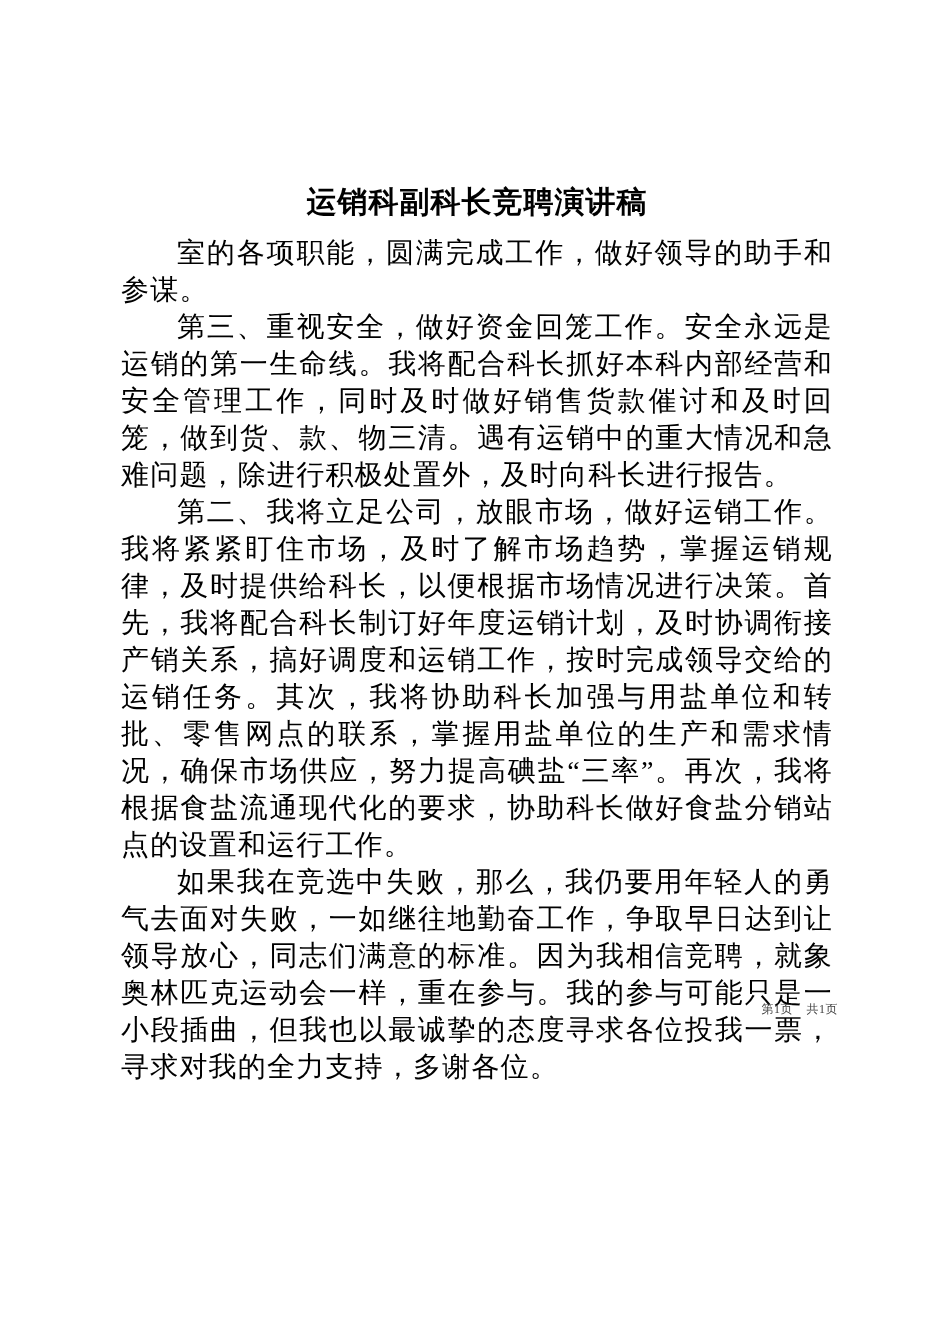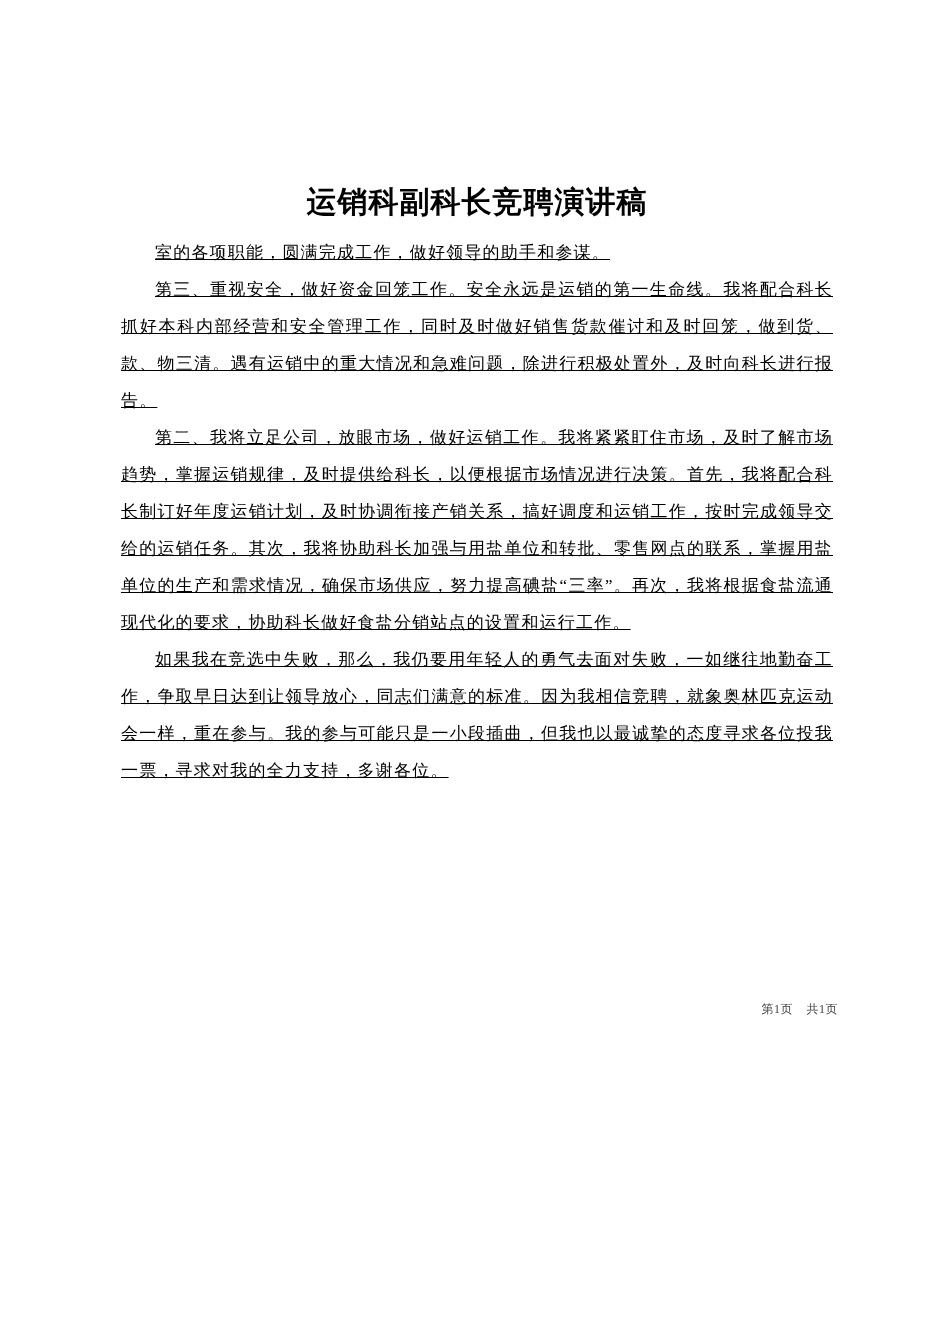--- a/index.html
+++ b/index.html
@@ -24,28 +24,27 @@
   }
   .doc-title {
     font-size: 30px;
     font-weight: bold;
     text-align: center;
     letter-spacing: 1px;
     line-height: 36px;
     margin-bottom: 14px;
   }
   .para {
-    font-size: 17px;
+    font-size: 28px;
     line-height: 37px;
     text-indent: 2em;
     text-align: justify;
     text-justify: inter-ideograph;
     letter-spacing: 1.2px;
     word-break: break-all;
-    text-decoration: underline;
   }
   .footer {
     position: absolute;
     right: 112px;
     bottom: 94px;
     font-size: 12px;
     letter-spacing: 0.5px;
     color: #404040;
   }
   .footer span + span { margin-left: 10px; }

